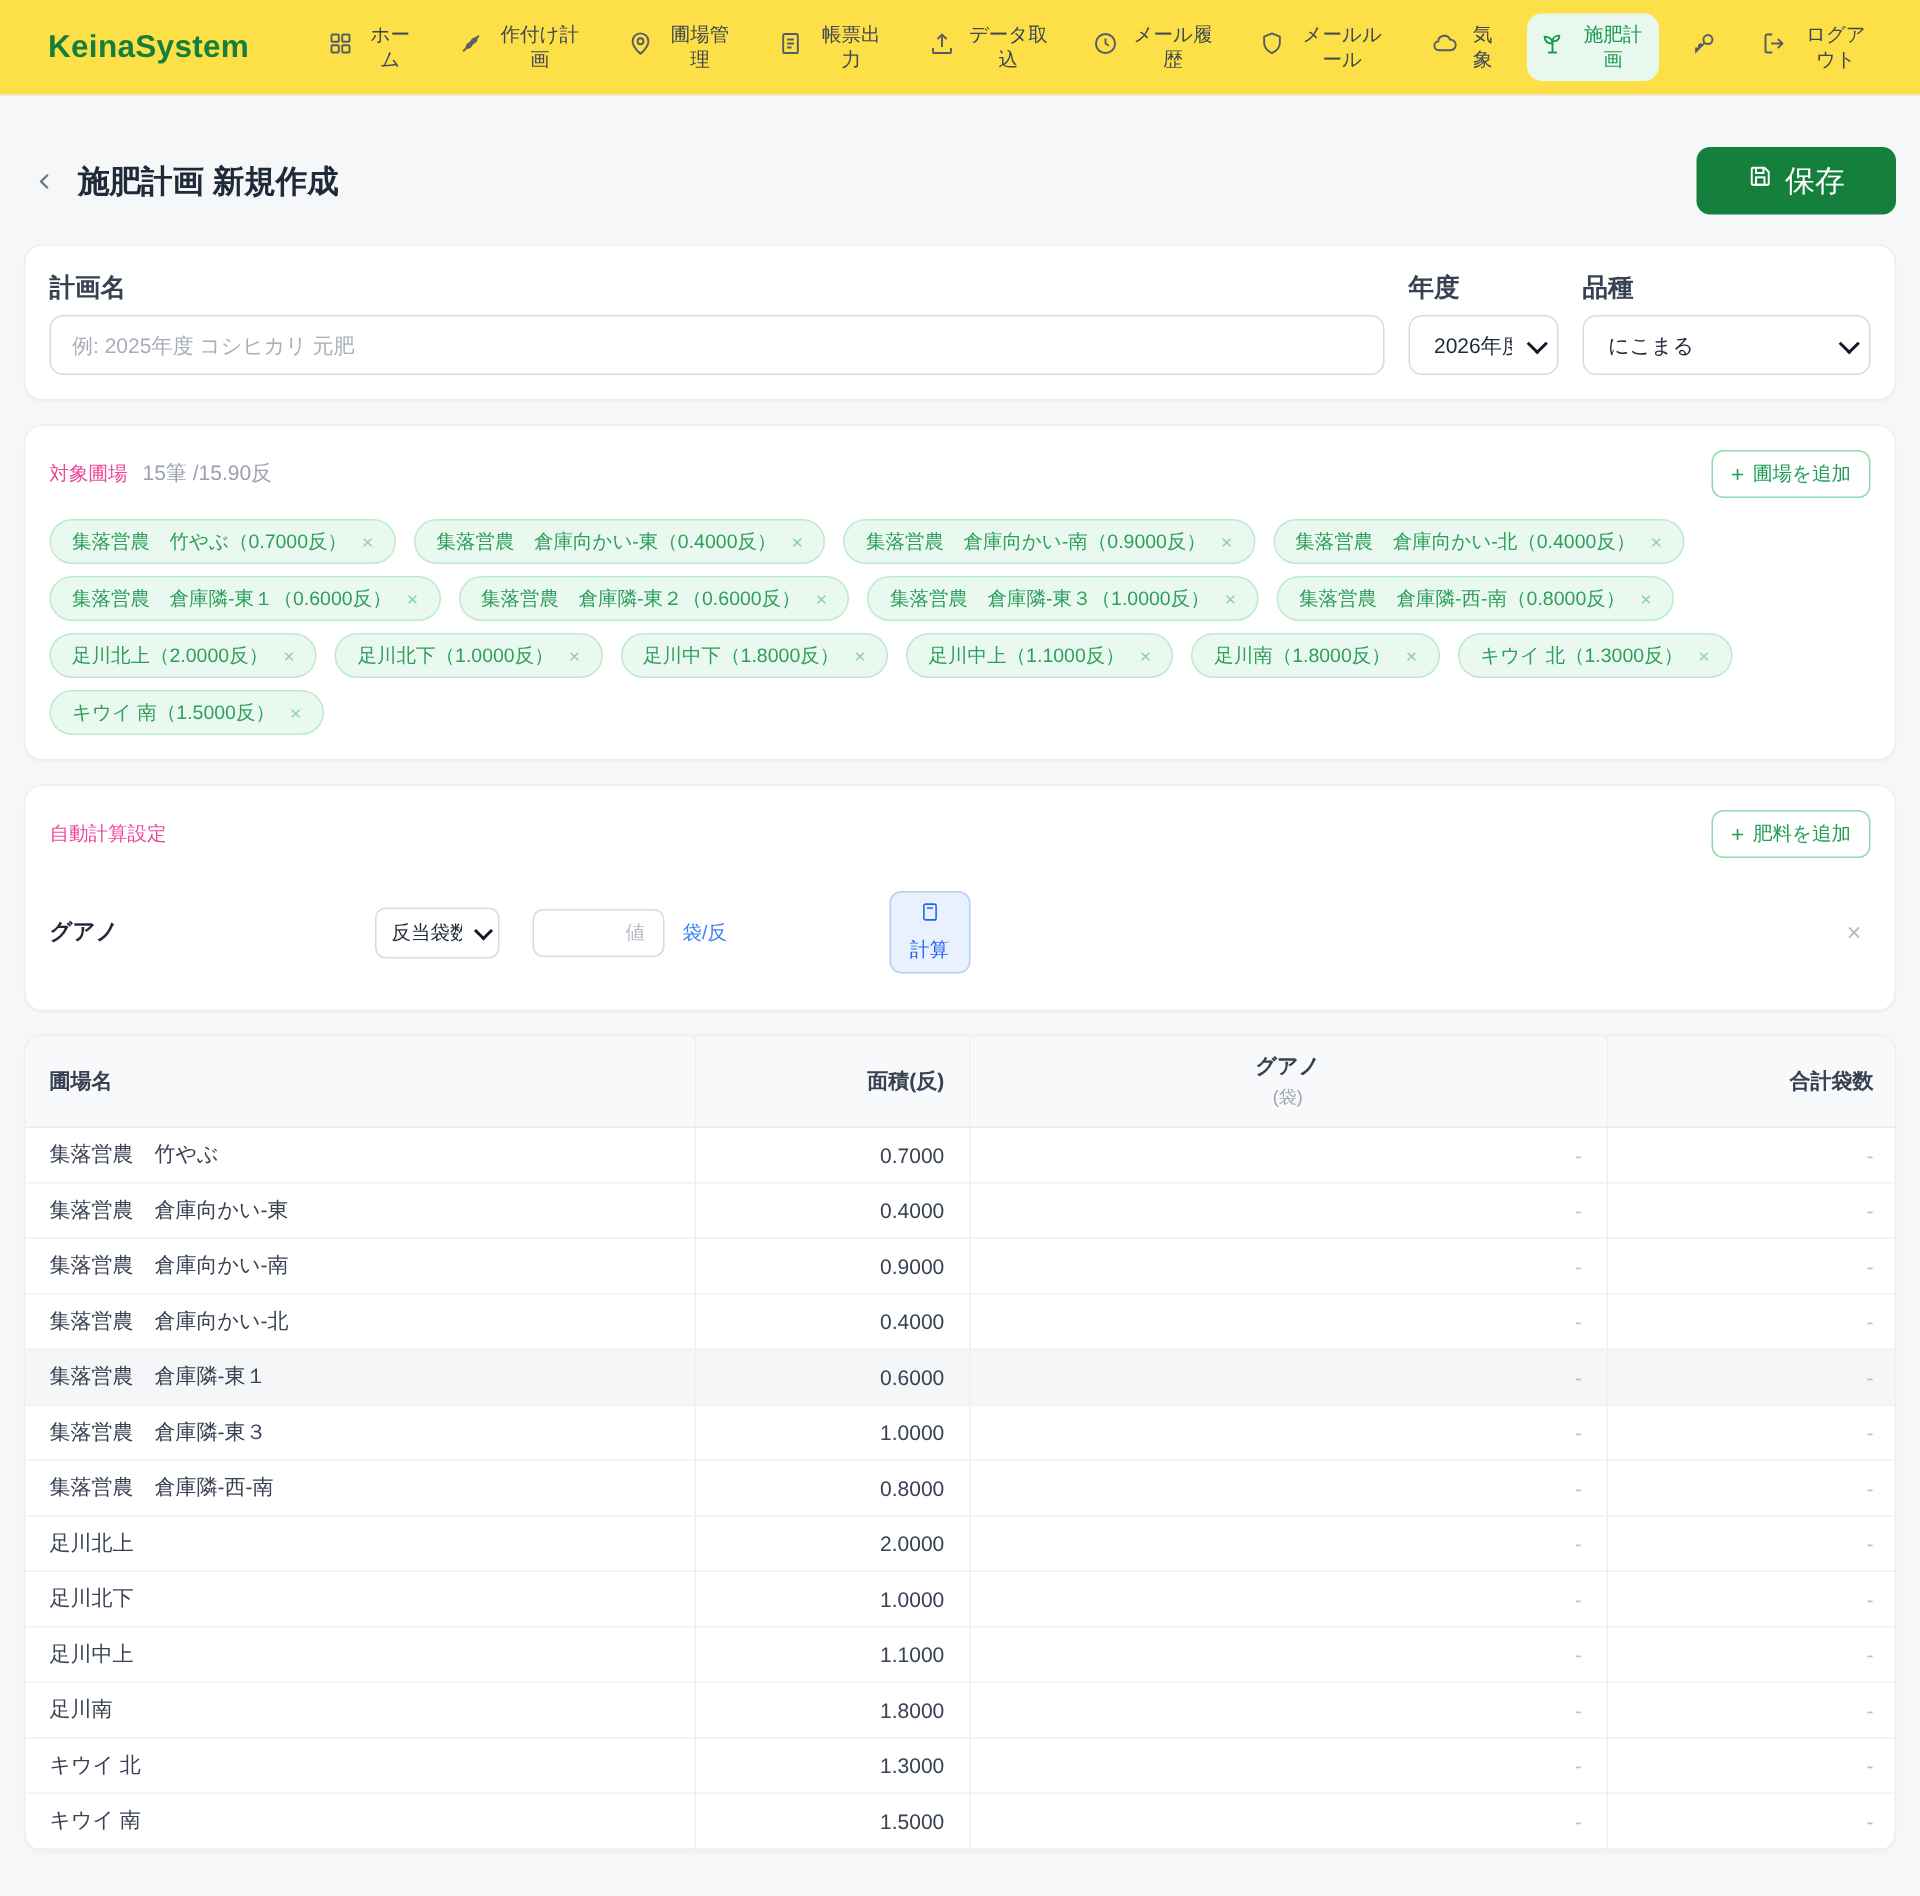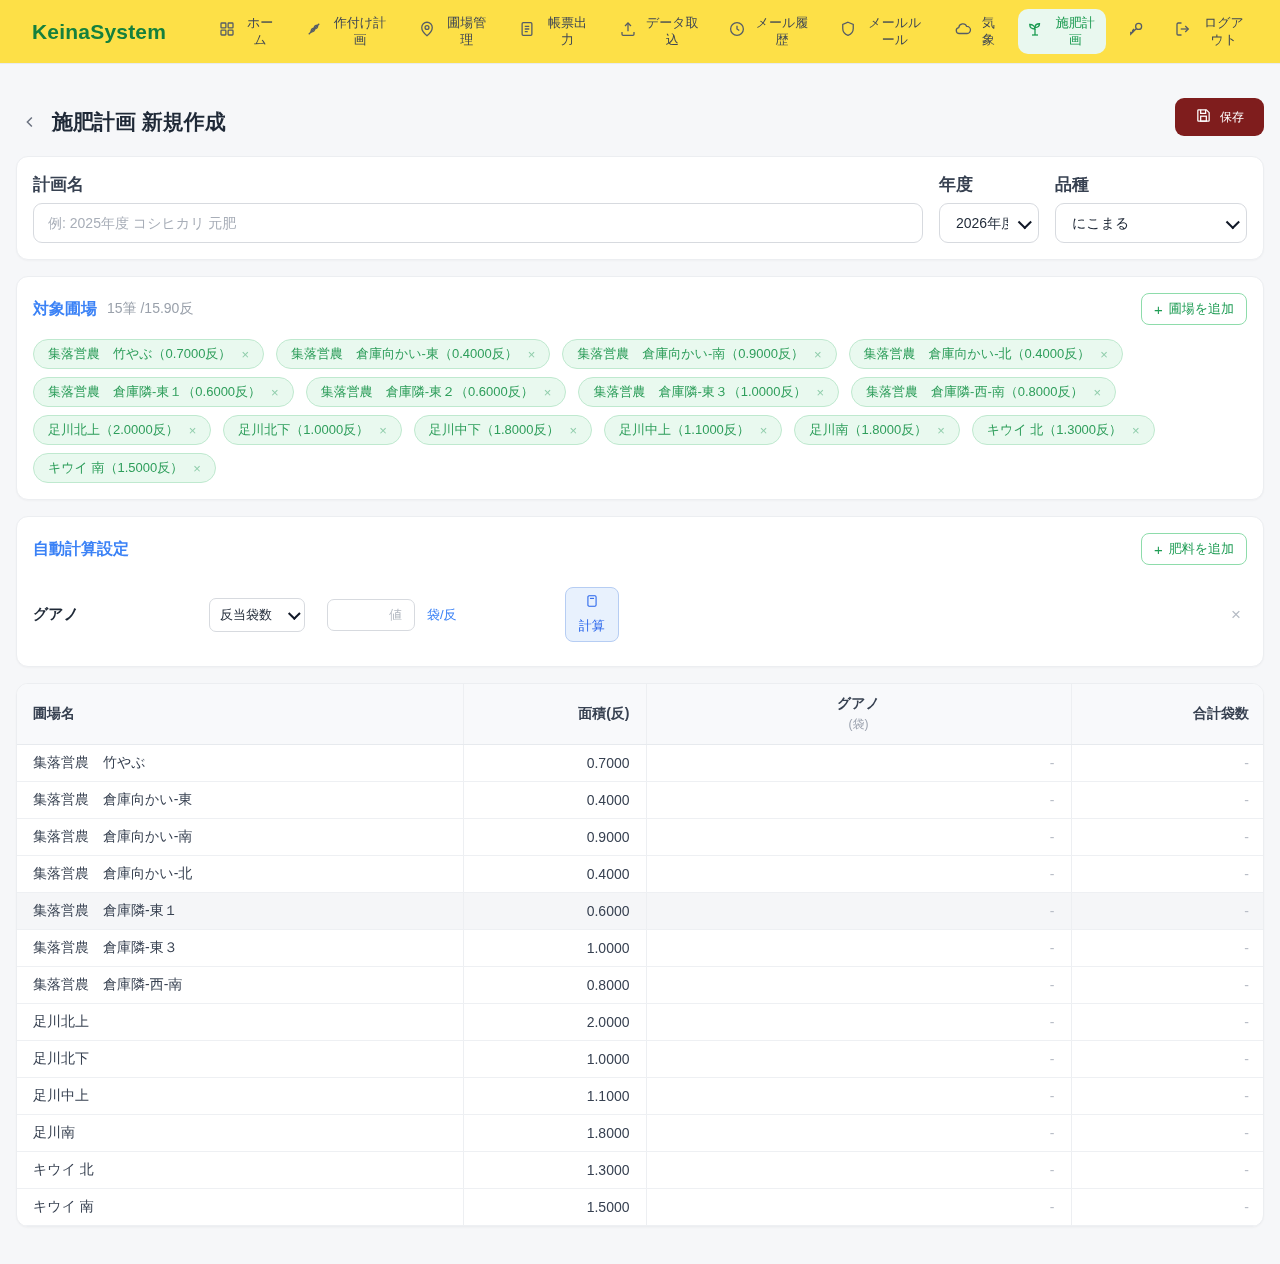--- a/index.html
+++ b/index.html
@@ -15,26 +15,26 @@
   }
   .brand { font-size:21px; font-weight:bold; color:#15803d; letter-spacing:.2px; white-space:nowrap; }
   .navitems { flex:1; display:flex; align-items:center; justify-content:space-between; margin-left:44px;gap:11px; }
   .navitem { display:flex; align-items:center; gap:8px; color:#3f4753; font-size:13px; line-height:1.25;
              padding:6px 8px; border-radius:10px; cursor:pointer; }
   .navitem .nlabel { text-align:center; }
   .navitem svg { stroke:#555c66; flex:0 0 auto; }
   .navitem.active { background:#e9f8ef; color:#1a9a50; }
   .navitem.active svg { stroke:#1a9a50; }
   
-  .pagehead { display:flex; align-items:flex-end; padding:34px 16px 20px 16px; }
+  .pagehead { display:flex; align-items:center; padding:34px 16px 20px 16px; }
   .backbtn { width:28px; height:28px; display:flex; align-items:center; justify-content:center;
              color:#6b7280; cursor:pointer; margin-right:8px; }
   .pagetitle { font-size:21px; font-weight:bold; color:#1f2937; }
-  .savebtn { margin-left:auto; background:#7f1d1d; color:#fff; border:none; border-radius:9px;
-             font-size:12px; padding:9px 20px; display:flex; align-items:center; gap:8px; cursor:pointer;
+  .savebtn { margin-left:auto; background:#15803d; color:#fff; border:none; border-radius:9px;
+             font-size:20px; padding:9px 34px; display:flex; align-items:center; gap:8px; cursor:pointer;
              font-family:inherit; }
   .savebtn svg { stroke:#fff; }
   
   .card { background:#fff; border:1px solid #eceef1; border-radius:12px; margin:0 16px 16px 16px;
           padding:16px; box-shadow:0 1px 2px rgba(16,24,40,.03); }
   .formrow { display:flex; gap:16px; }
   .fld-label { display:block; font-size:17px; font-weight:bold; color:#374151; margin-bottom:7px; }
   .txtinput { width:100%; height:40px; border:1px solid #d7dadf; border-radius:9px; padding:0 14px;
               font-size:14px; color:#374151; font-family:inherit; background:#fff; }
   .txtinput::placeholder { color:#a8aeb8; }
@@ -43,35 +43,35 @@
   .selwrap select { appearance:none; -webkit-appearance:none; height:40px; border:1px solid #d7dadf;
                     border-radius:9px; background:#fff; font-size:14px; color:#1f2937;
                     font-family:inherit; padding:0 30px 0 16px; cursor:pointer; width:100%; }
   .selwrap::after { content:""; position:absolute; right:12px; top:17px; width:8px; height:8px;
                     border-right:2px solid #111827; border-bottom:2px solid #111827;
                     transform:rotate(45deg) translateY(-4px); pointer-events:none; }
   .w-year { width:100px; }
   .w-variety { width:192px; }
   
   .sechead { display:flex; align-items:center; margin-bottom:14px; }
-  .sectitle { font-size:16px; font-weight:bold; color:#3b82f6; }
+  .sectitle { font-size:13px; font-weight:normal; color:#ec4899; }
   .seccount { font-size:14px; color:#9aa1ab; margin-left:10px; }
   .addbtn { margin-left:auto; background:#fff; border:1px solid #8edcab; color:#1f9d55; border-radius:8px;
             font-size:13px; padding:6px 12px; display:flex; align-items:center; gap:6px; cursor:pointer;
             font-family:inherit; }
   .addbtn .plus { font-size:15px; line-height:1; }
   
   .chips { display:flex; flex-wrap:wrap; gap:8px 12px; }
   .chip { display:inline-flex; align-items:center; gap:10px; background:#e9f9ef; border:1px solid #bfe9cf;
           color:#2e9e5b; border-radius:9999px; font-size:13px; padding:5px 14px; }
   .chip .chipx { color:#8fcdab; font-size:13px; cursor:pointer; }
   
   .calcrow { display:flex; align-items:center; margin-top:22px; padding-bottom:8px; }
   .fertname { font-size:15px; font-weight:bold; color:#1f2937; width:176px; }
-  .modewrap { width:96px; }
+  .modewrap { width:83px;margin-left:41px; }
   .modewrap select { height:34px; padding:0 24px 0 10px; font-size:13px; border-radius:7px; }
   .modewrap::after { top:14px; right:9px; width:7px; height:7px; }
   .valinput { width:88px; height:32px; border:1px solid #d7dadf; border-radius:7px; margin-left:22px;
               text-align:right; padding:0 12px; font-size:13px; font-family:inherit; }
   .valinput::placeholder { color:#b3b9c2; }
   .unit { color:#3b82f6; font-size:13px; margin-left:12px; }
   .calcbtn { margin-left:108px; background:#e8f1fd; border:1px solid #b6cdf3; color:#2563eb;
              border-radius:8px; font-size:13px; padding:6px 13px; display:flex; align-items:center;
              gap:6px; cursor:pointer; font-family:inherit;flex-direction:column; }
   .calcbtn svg { stroke:#2563eb; }

